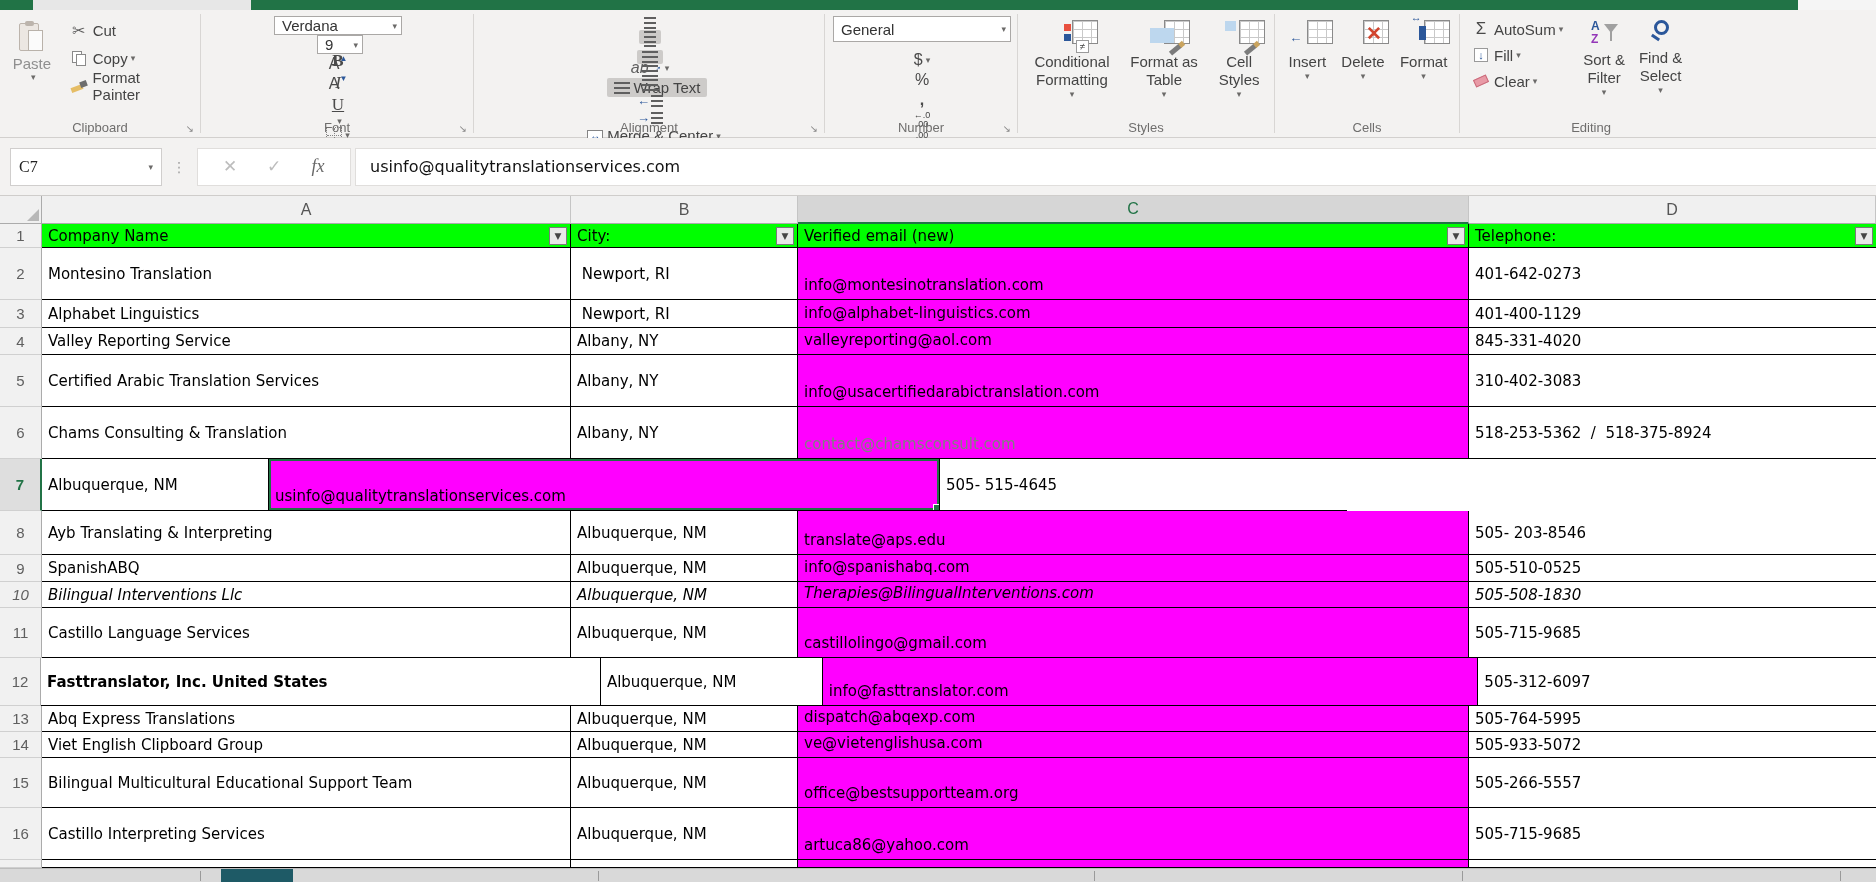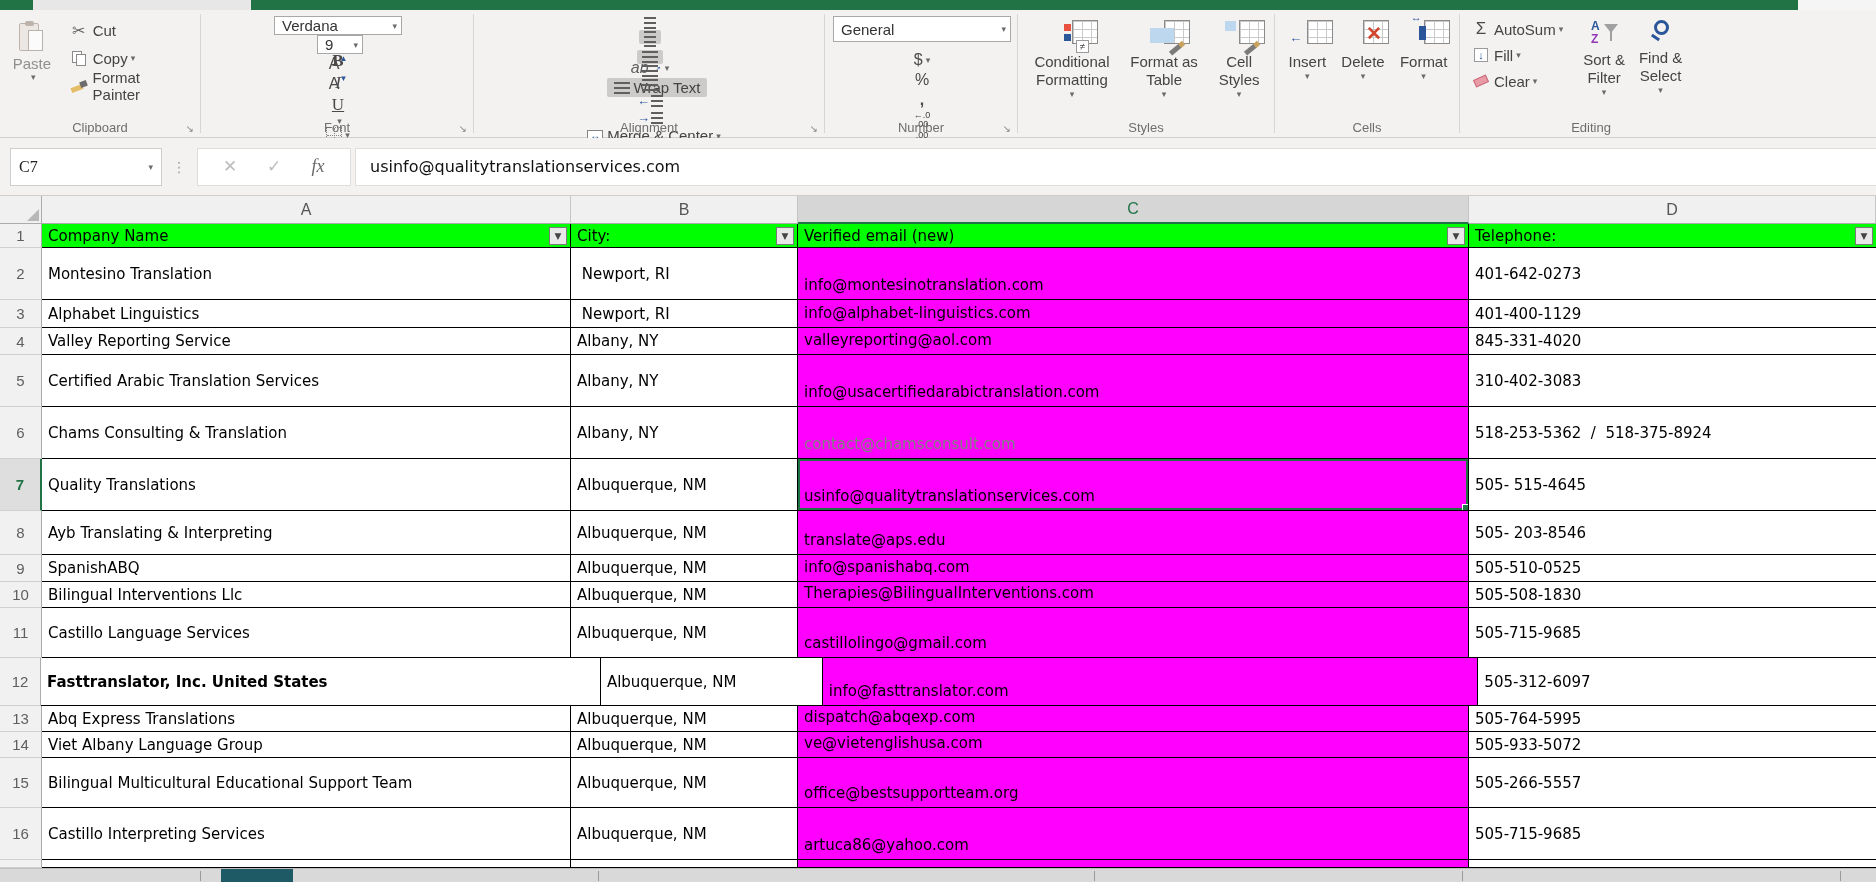--- a/index.html
+++ b/index.html
@@ -538,40 +538,39 @@
       </div>
       <div class="srow" style="height: 52px;">
         <div class="gut">6</div>
         <div class="cell" style="width: 529px;">Chams Consulting &amp; Translation</div>
         <div class="cell pre" style="width: 227px;">Albany, NY</div>
         <div class="cell email" style="width: 671px; background: rgb(255, 0, 255); color: rgb(128, 128, 128);">contact@chamsconsult.com</div>
         <div class="cell pre last" style="width: 407px;">518-253-5362  /  518-375-8924</div>
       </div>
       <div class="srow" style="height: 52px;">
         <div class="gut sel">7</div>
-        <div class="cell" style="width: 529px;">Quality Translations</div>
         <div class="cell pre" style="width: 227px;">Albuquerque, NM</div>
         <div class="cell email selcell" style="width: 671px; background: rgb(255, 0, 255);">usinfo@qualitytranslationservices.com<div class="fillhandle"></div></div>
         <div class="cell pre last" style="width: 407px;">505- 515-4645</div>
       </div>
       <div class="srow" style="height: 44px;">
         <div class="gut">8</div>
         <div class="cell" style="width: 529px;">Ayb Translating &amp; Interpreting</div>
         <div class="cell pre" style="width: 227px;">Albuquerque, NM</div>
         <div class="cell email" style="width: 671px; background: rgb(255, 0, 255);">translate@aps.edu</div>
         <div class="cell pre last" style="width: 407px;">505- 203-8546</div>
       </div>
       <div class="srow" style="height: 27px;">
         <div class="gut">9</div>
         <div class="cell" style="width: 529px;">SpanishABQ</div>
         <div class="cell pre" style="width: 227px;">Albuquerque, NM</div>
         <div class="cell email" style="width: 671px; background: rgb(255, 0, 255);">info@spanishabq.com</div>
         <div class="cell pre last" style="width: 407px;">505-510-0525</div>
       </div>
-      <div class="srow" style="height: 26px;">
+      <div class="srow" style="height: 26px; font-style: italic;">
         <div class="gut">10</div>
         <div class="cell" style="width: 529px;">Bilingual Interventions Llc</div>
         <div class="cell pre" style="width: 227px;">Albuquerque, NM</div>
         <div class="cell email" style="width: 671px; background: rgb(255, 0, 255); text-align: right;">Therapies@BilingualInterventions.com</div>
         <div class="cell pre last" style="width: 407px;">505-508-1830</div>
       </div>
       <div class="srow" style="height: 50px;">
         <div class="gut">11</div>
         <div class="cell" style="width: 529px;">Castillo Language Services</div>
         <div class="cell pre" style="width: 227px;">Albuquerque, NM</div>
@@ -587,21 +586,21 @@
       </div>
       <div class="srow" style="height: 26px;">
         <div class="gut">13</div>
         <div class="cell" style="width: 529px;">Abq Express Translations</div>
         <div class="cell pre" style="width: 227px;">Albuquerque, NM</div>
         <div class="cell email" style="width: 671px; background: rgb(255, 0, 255);">dispatch@abqexp.com</div>
         <div class="cell pre last" style="width: 407px;">505-764-5995</div>
       </div>
       <div class="srow" style="height: 26px;">
         <div class="gut">14</div>
-        <div class="cell" style="width: 529px;">Viet Albany Language Group</div>
+        <div class="cell" style="width: 529px;">Viet English Clipboard Group</div>
         <div class="cell pre" style="width: 227px;">Albuquerque, NM</div>
         <div class="cell email" style="width: 671px; background: rgb(255, 0, 255);">ve@vietenglishusa.com</div>
         <div class="cell pre last" style="width: 407px;">505-933-5072</div>
       </div>
       <div class="srow" style="height: 50px;">
         <div class="gut">15</div>
         <div class="cell" style="width: 529px;">Bilingual Multicultural Educational Support Team</div>
         <div class="cell pre" style="width: 227px;">Albuquerque, NM</div>
         <div class="cell email" style="width: 671px; background: rgb(255, 0, 255);">office@bestsupportteam.org</div>
         <div class="cell pre last" style="width: 407px;">505-266-5557</div>

